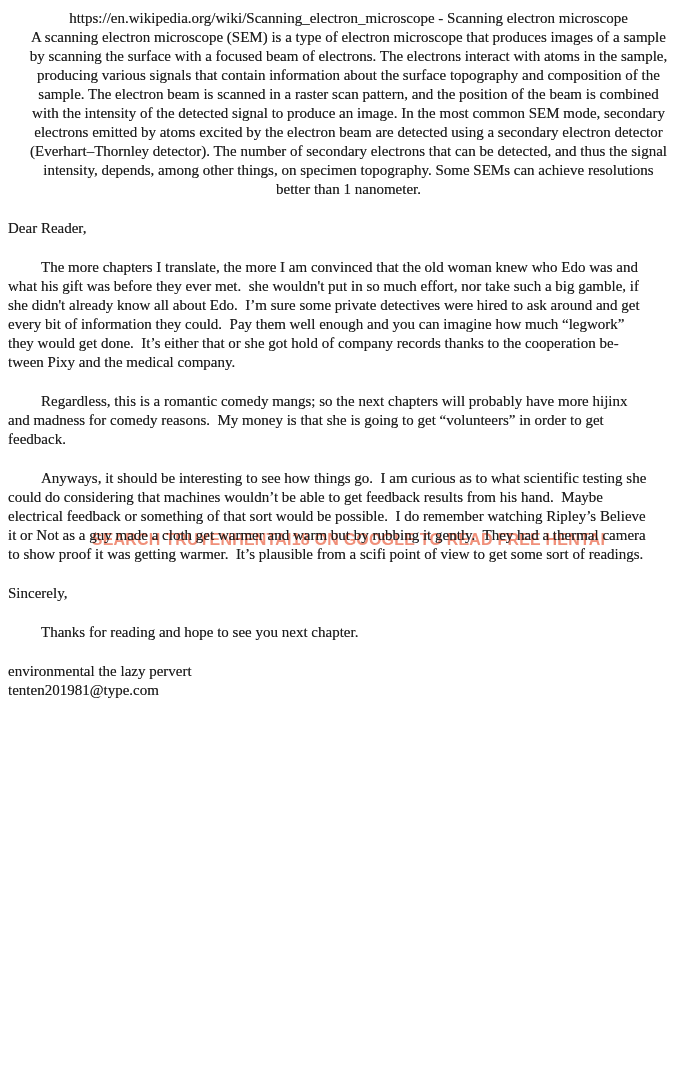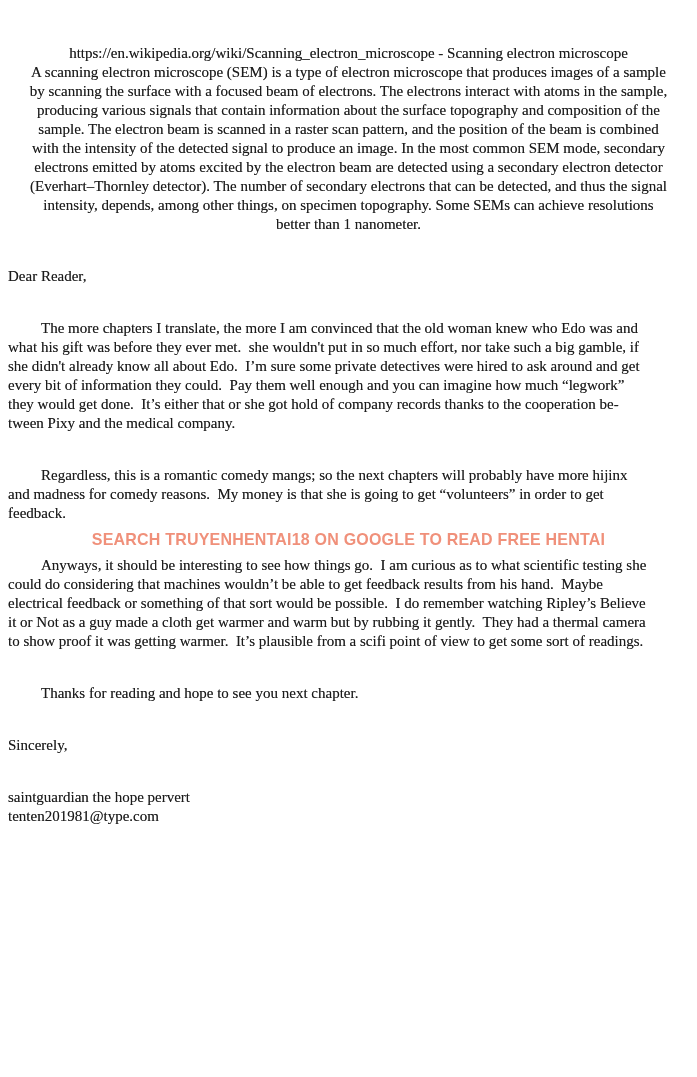--- a/index.html
+++ b/index.html
@@ -23,24 +23,23 @@
   }
   .pre {
     white-space: pre;
   }
   .block {
     position: relative;
     z-index: 1;
   }
   .centered {
     text-align: center;
-    margin-top: 35px;
   }
   .para {
-    margin-top: 33px;
+    margin-top: 20px;
   }
   .indent {
     text-indent: 33px;
   }
   .watermark {
     position: absolute;
     top: 530px;
     left: 0;
     width: 100%;
     text-align: center;
@@ -82,21 +81,21 @@
 they would get done.  It’s either that or she got hold of company records thanks to the cooperation be-
 tween Pixy and the medical company.</div>
     <div class="pre para indent">Regardless, this is a romantic comedy mangs; so the next chapters will probably have more hijinx
 and madness for comedy reasons.  My money is that she is going to get “volunteers” in order to get
 feedback.</div>
     <div class="pre para indent">Anyways, it should be interesting to see how things go.  I am curious as to what scientific testing she
 could do considering that machines wouldn’t be able to get feedback results from his hand.  Maybe
 electrical feedback or something of that sort would be possible.  I do remember watching Ripley’s Believe
 it or Not as a guy made a cloth get warmer and warm but by rubbing it gently.  They had a thermal camera
 to show proof it was getting warmer.  It’s plausible from a scifi point of view to get some sort of readings.</div>
+    <div class="pre para">Sincerely,</div>
     <div class="pre para indent">Thanks for reading and hope to see you next chapter.</div>
-    <div class="pre para">Sincerely,</div>
     <div class="para">
-      <div class="pre">saintguardian the hope pervert</div>
+      <div class="pre">environmental the lazy pervert</div>
       <div class="pre">tenten201981@type.com</div>
     </div>
   </div>
 
 </div>
 
 </body></html>

